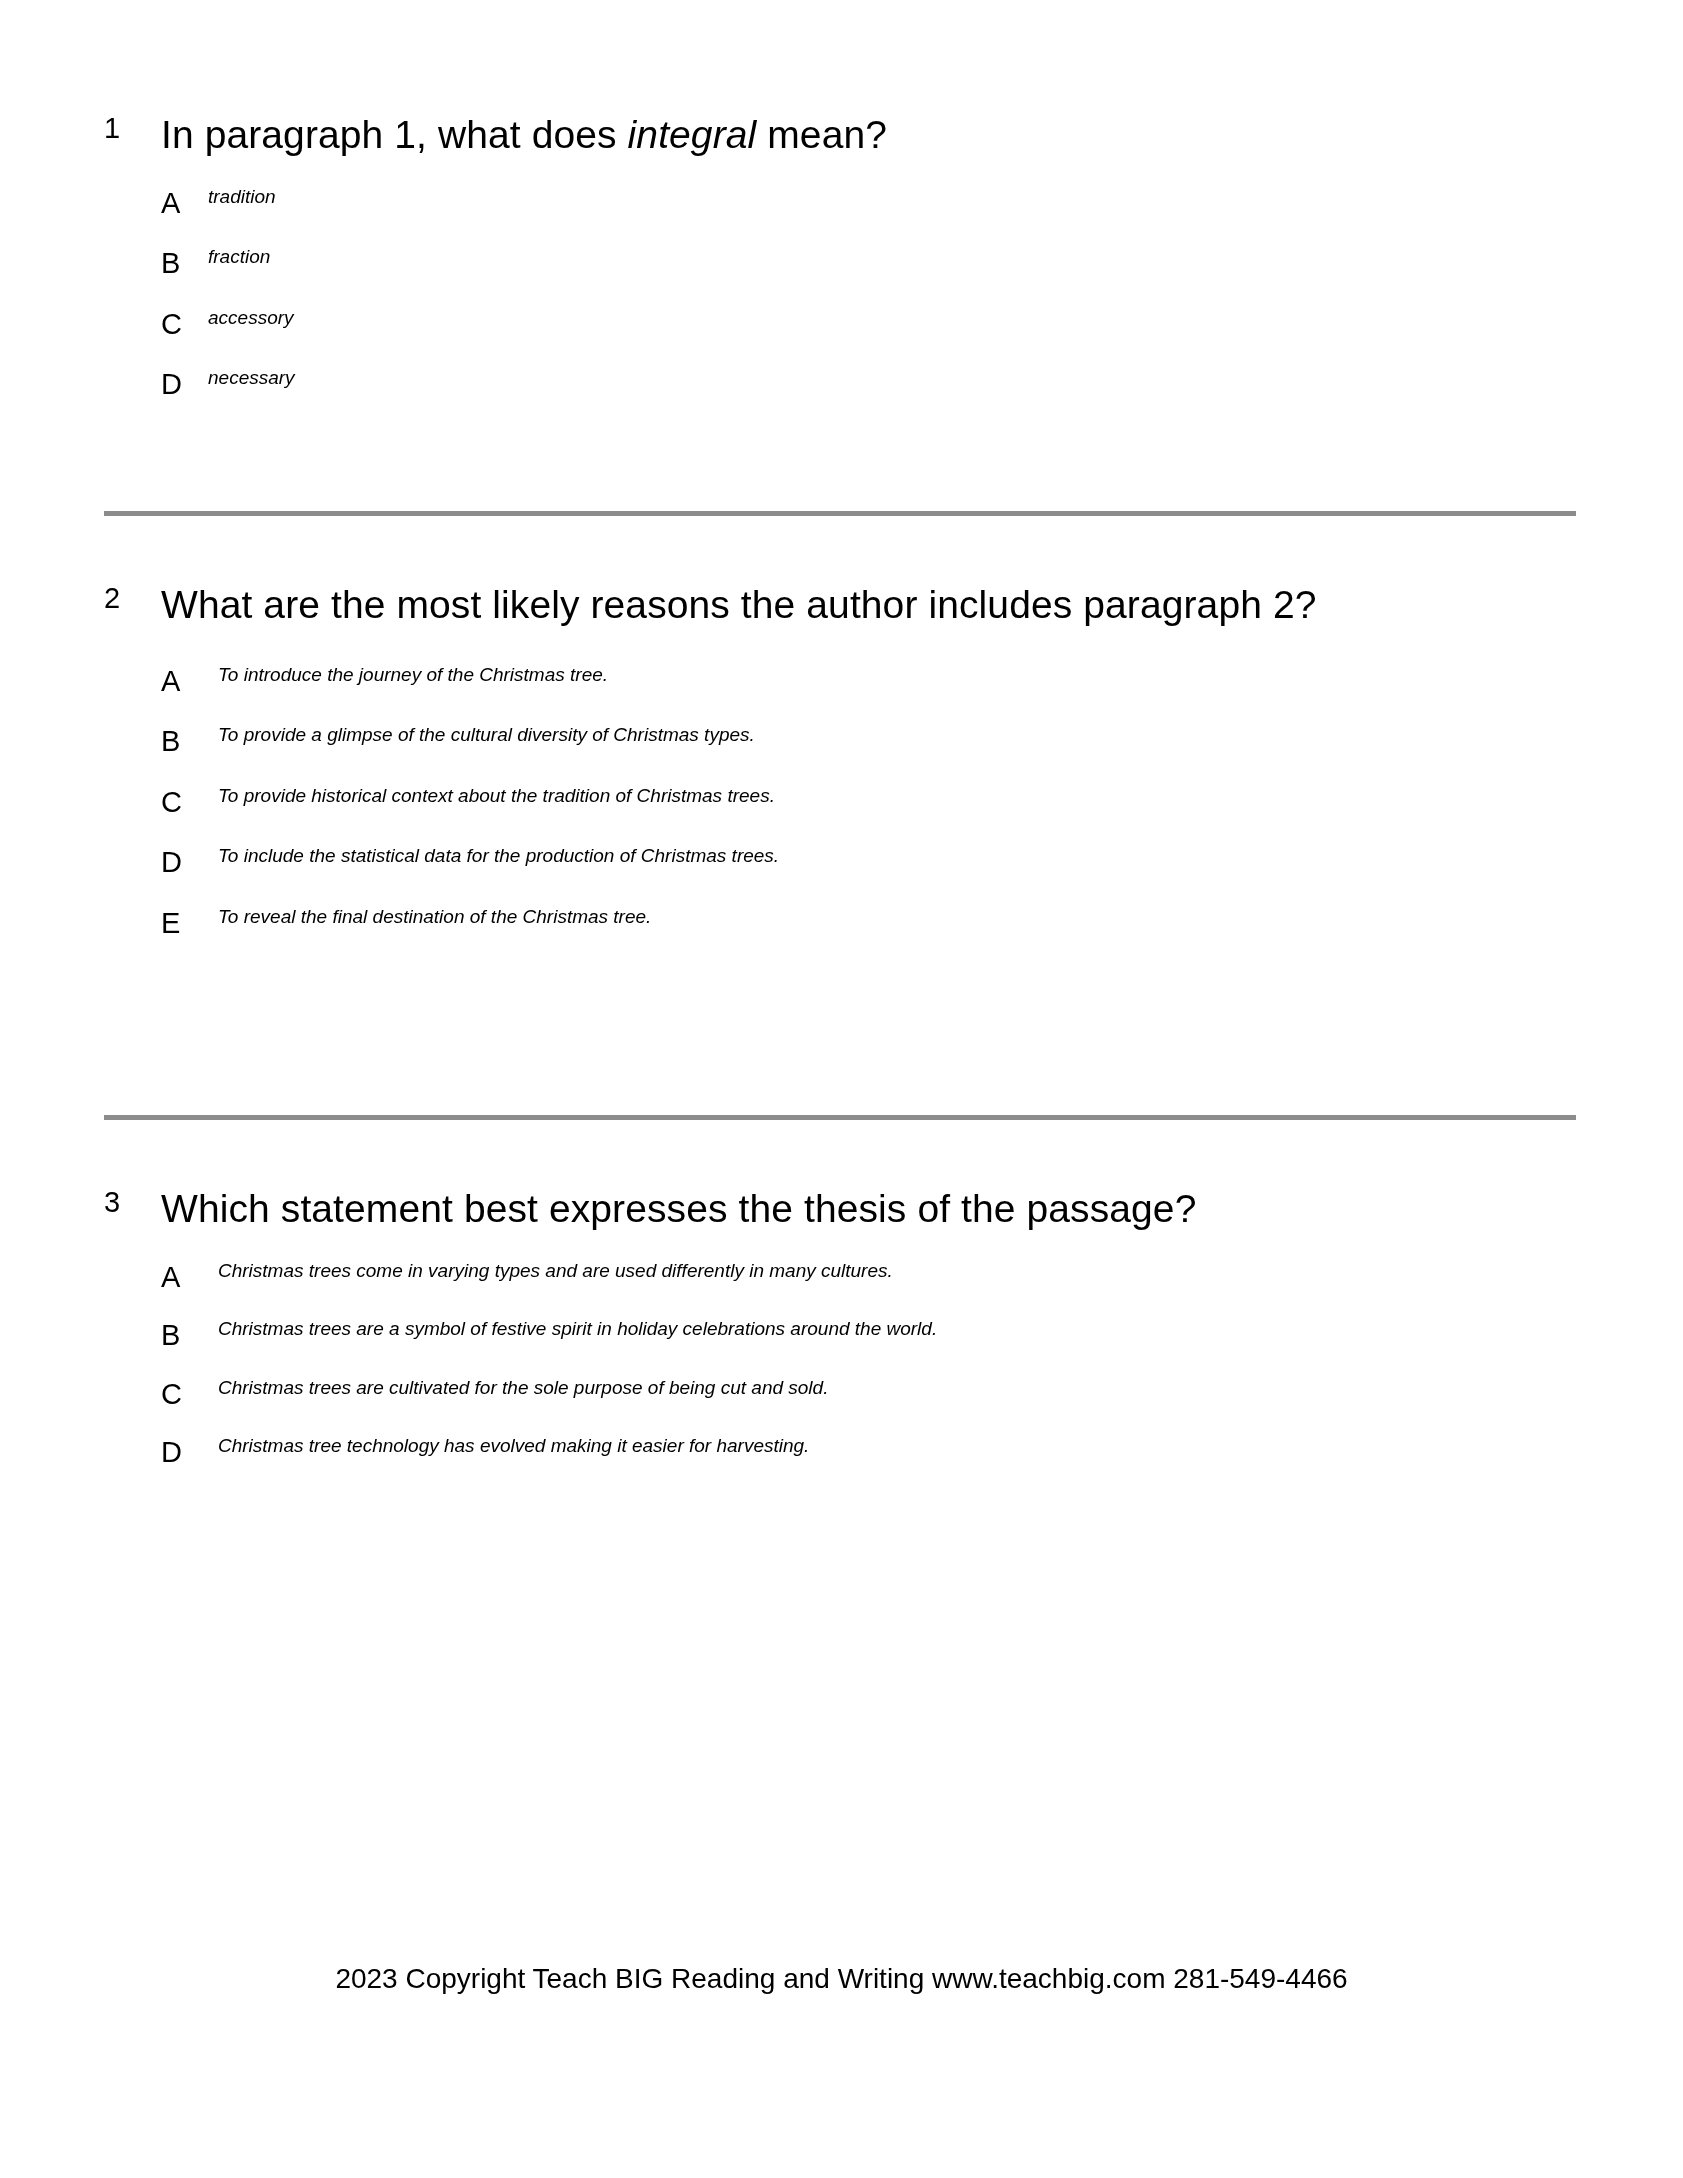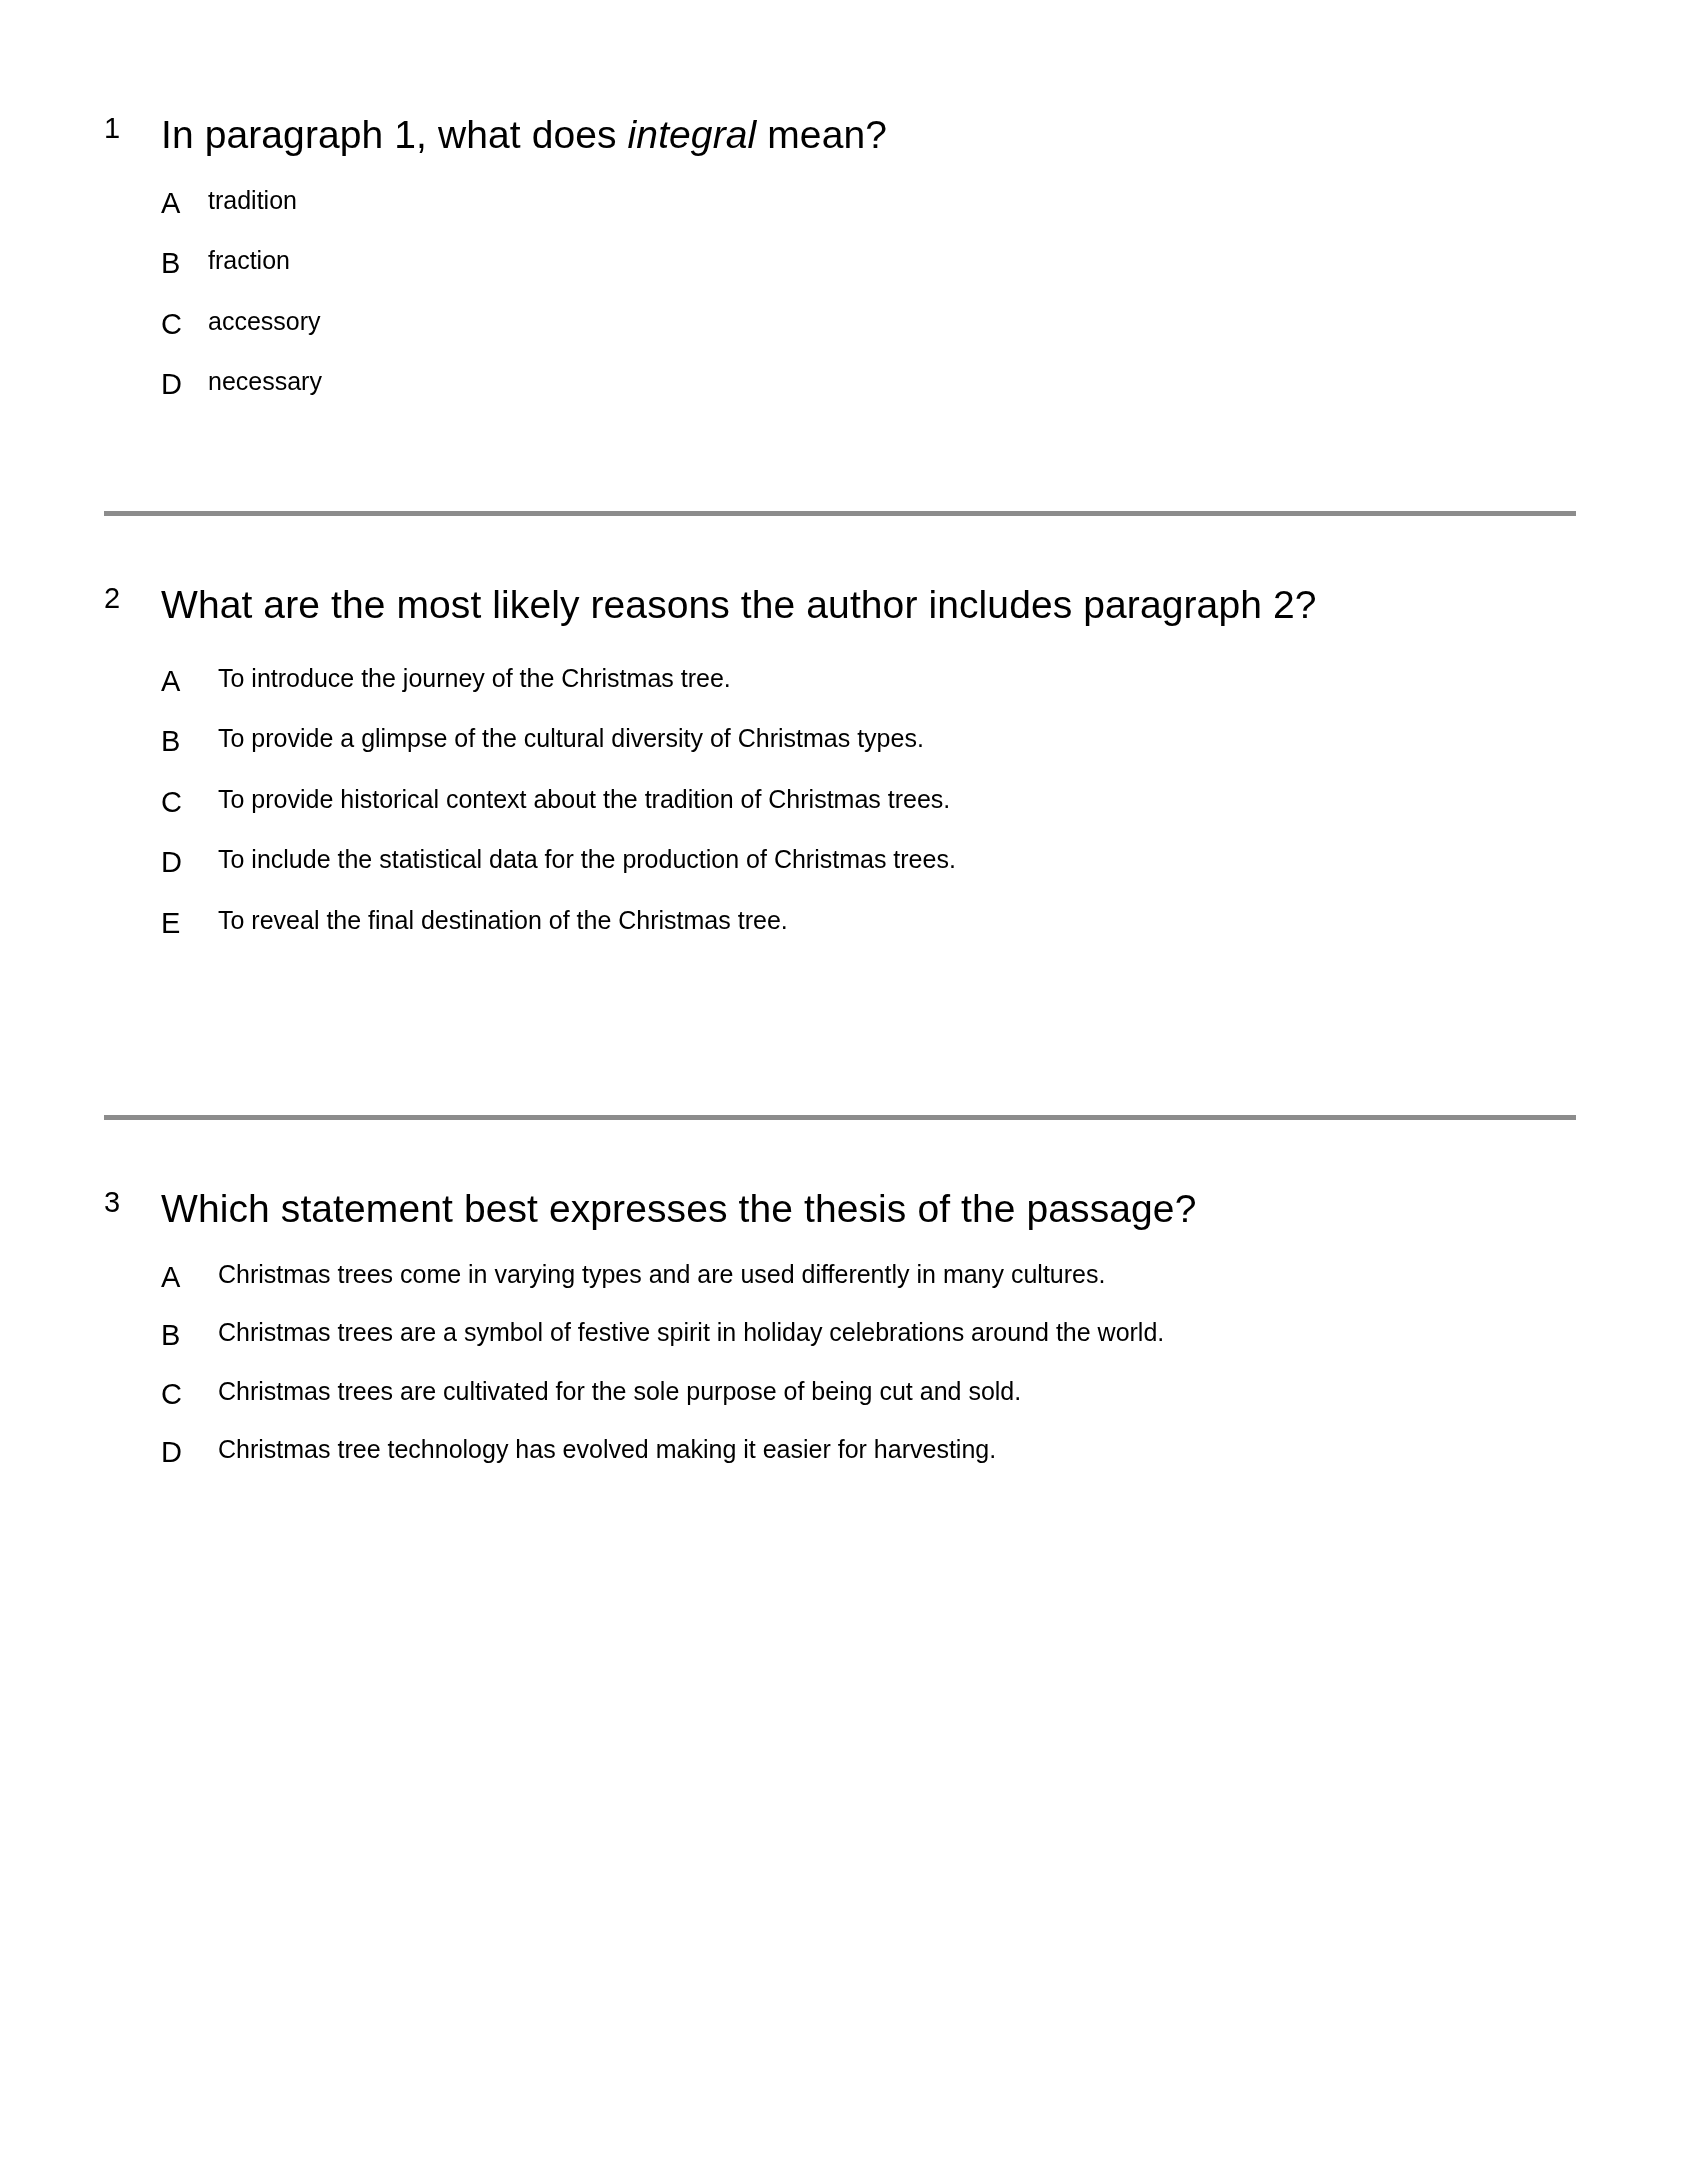--- a/index.html
+++ b/index.html
@@ -71,21 +71,22 @@
     align-items: flex-start;
     font-size: 29px;
     line-height: 1.33;
   }
   .opt-letter {
     flex: 0 0 auto;
     font-size: 29px;
   }
   .opt-text {
     flex: 1 1 auto;
-    font-size: 25px;
+    font-size: 19px;
+    font-style: italic;
   }
 
   
   .q1 { top: 109px; }
   .q1 .options { margin-top: 22px; margin-left: 57px; }
   .q1 .option { margin-bottom: 22px; }
   .q1 .opt-letter { width: 47px; }
 
   
   .q2 { top: 579px; }
@@ -205,15 +206,16 @@
         <span class="opt-letter">C</span>
         <span class="opt-text">Christmas trees are cultivated for the sole purpose of being cut and sold.</span>
       </li>
       <li class="option">
         <span class="opt-letter">D</span>
         <span class="opt-text">Christmas tree technology has evolved making it easier for harvesting.</span>
       </li>
     </ul>
   </div>
 
+  <div class="footer">2023 Copyright Teach BIG Reading and Writing www.teachbig.com 281-549-4466</div>
 
 </div>
 
 
 </body></html>

